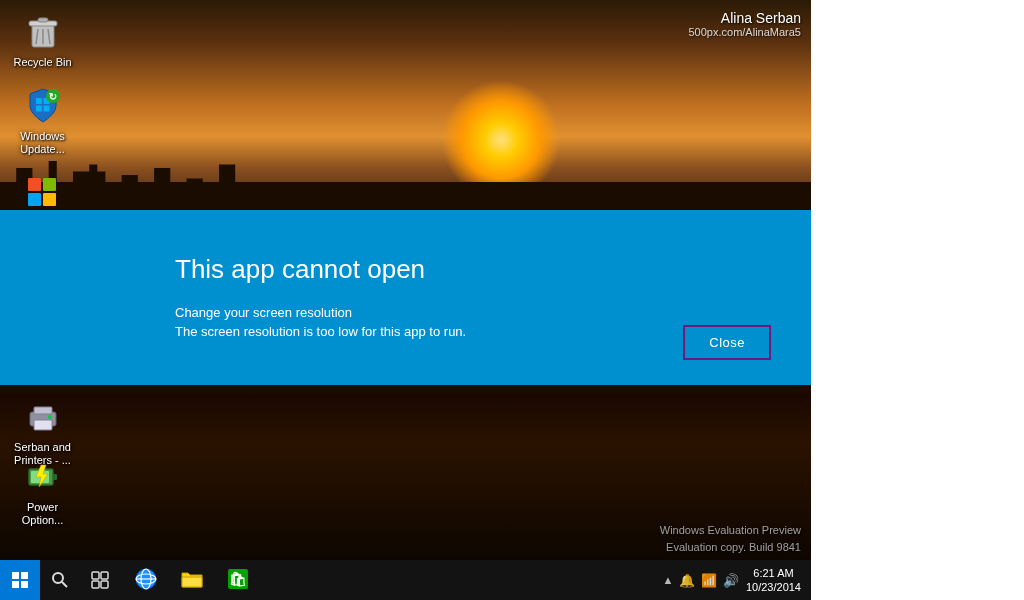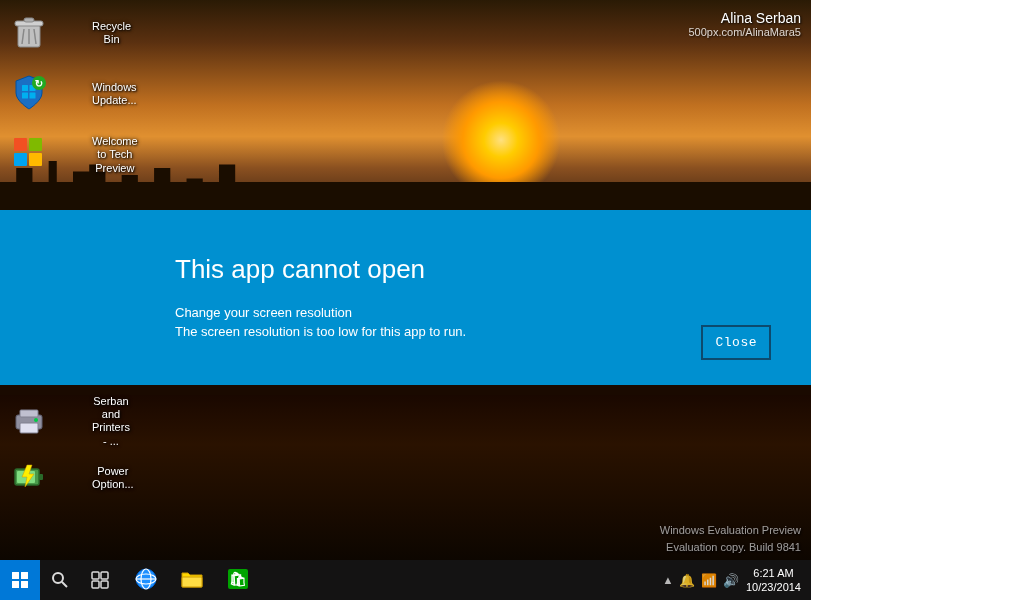--- a/index.html
+++ b/index.html
@@ -78,28 +78,27 @@
 
     
     .desktop-icons {
       position: absolute;
       top: 5px;
       left: 5px;
     }
 
     .desktop-icon {
       display: flex;
-      flex-direction: row;
+      flex-direction: column;
       align-items: center;
       width: 75px;
       padding: 5px;
       cursor: pointer;
       border-radius: 3px;
       margin-bottom: 5px;
-      gap: 44px;
     }
 
     .desktop-icon .icon-img {
       width: 42px;
       height: 42px;
       margin-bottom: 4px;
       display: flex;
       align-items: center;
       justify-content: center;
     }
@@ -161,26 +160,26 @@
       color: white;
       font-size: 13px;
       line-height: 1.5;
     }
 
     .dialog-close-btn {
       position: absolute;
       right: 40px;
       bottom: 25px;
       background: transparent;
-      border: 2px solid #0c4a6e;
+      border: 2px solid #701a75;
       color: white;
       font-size: 13px;
-      padding: 8px 12px;
-      cursor: pointer;
-      font-family: Liberation Mono, monospace;
+      padding: 8px 24px;
+      cursor: pointer;
+      font-family: Liberation Sans, sans-serif;
       letter-spacing: 0.5px;
     }
 
     
     .win-technical-preview {
       position: absolute;
       bottom: 45px;
       right: 10px;
       color: rgba(255,255,255,0.6);
       text-align: right;

